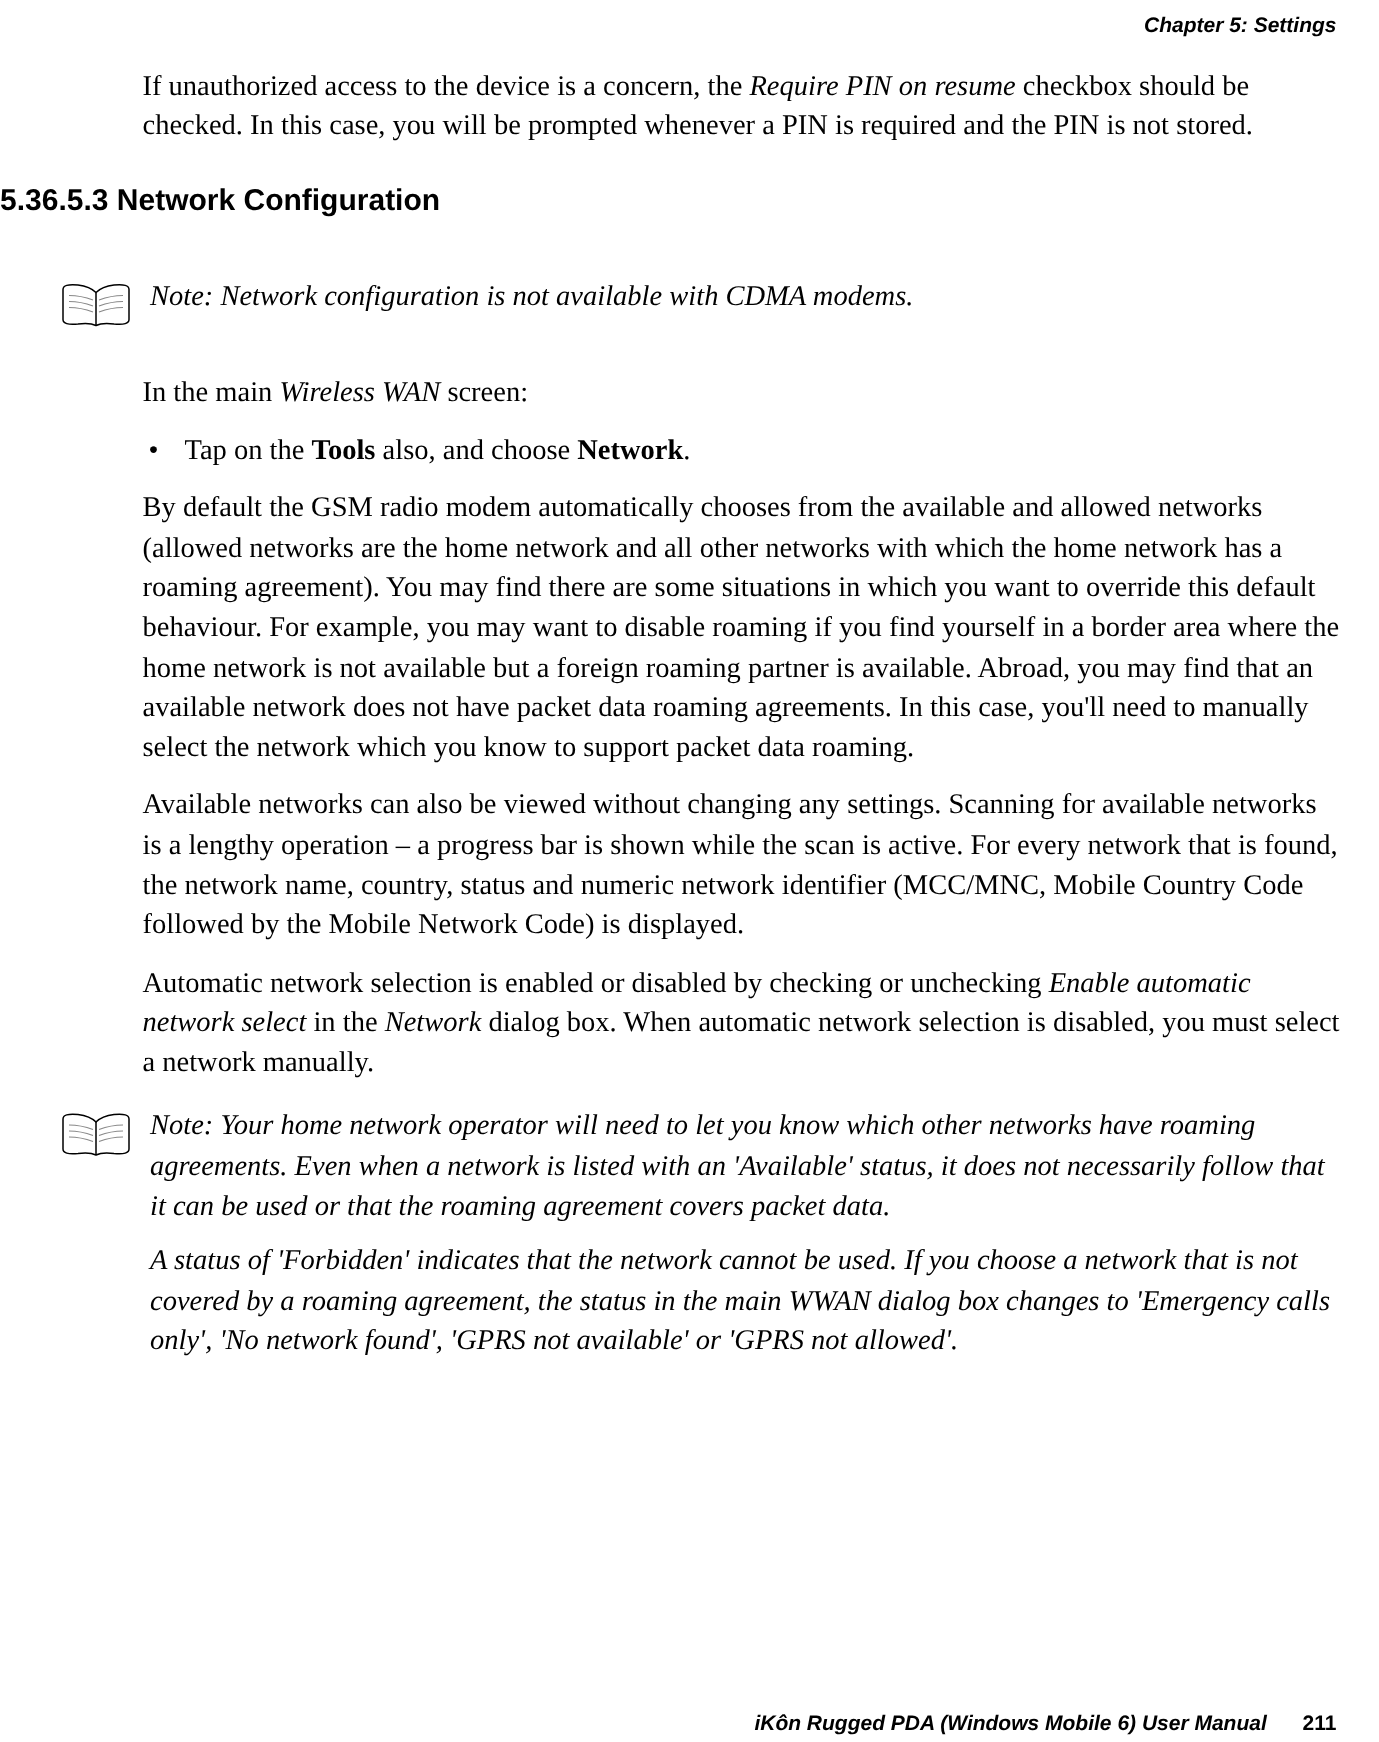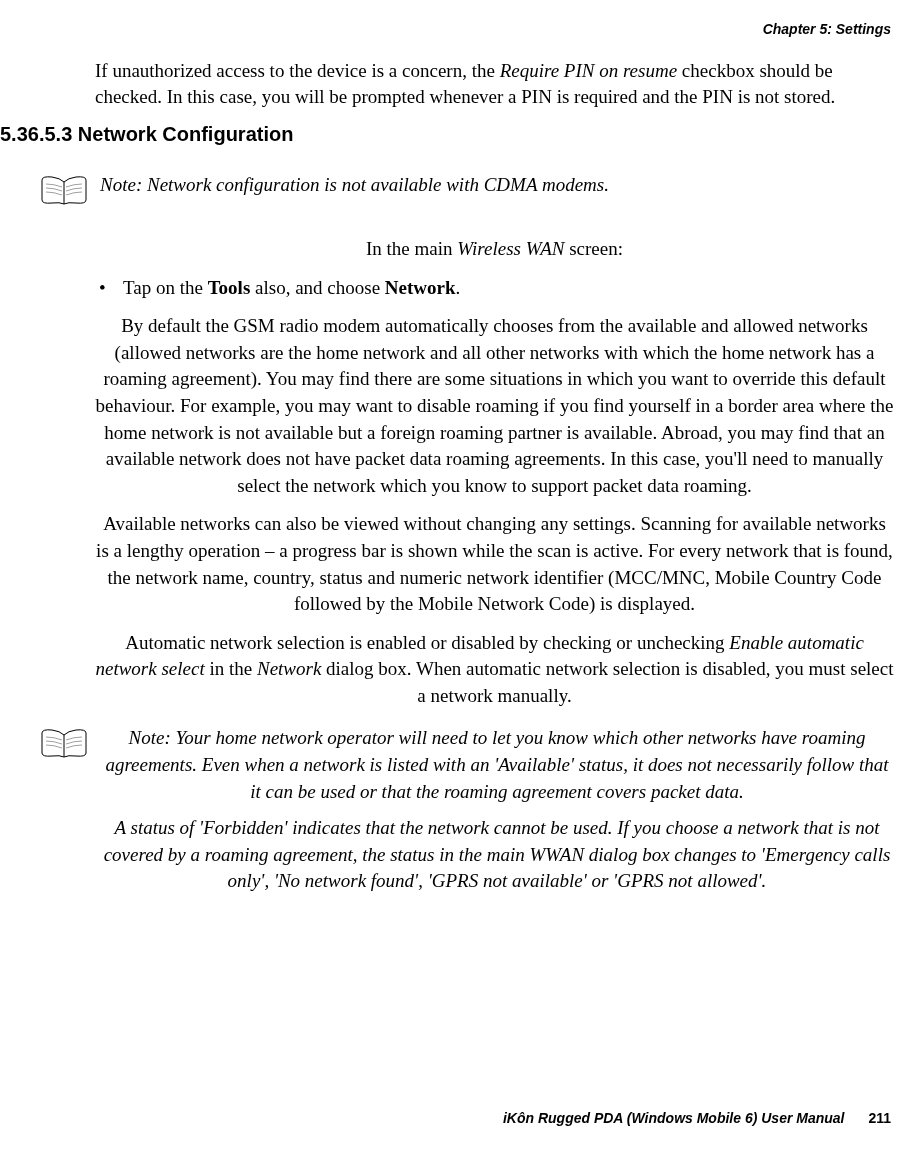--- a/index.html
+++ b/index.html
@@ -13,34 +13,34 @@
       height: 1161px;
       position: relative;
       background: #fff;
     }
     .header {
       text-align: right;
       font-family: "Trebuchet MS", "Verdana", sans-serif;
       font-weight: bold;
       font-style: italic;
       font-size: 14px;
-      padding: 21px 28px 0 0;
+      padding: 8px 28px 0 0;
       line-height: 1.2;
     }
     .content {
       padding: 20px 25px 0 95px;
     }
     .intro-para {
-      margin: 0 0 9px 0;
+      margin: 0 0 22px 0;
     }
     .section-heading {
       font-family: "Trebuchet MS", "Verdana", sans-serif;
       font-weight: bold;
       font-size: 20px;
-      margin: 0 0 24px -95px;
+      margin: 0 0 37px -95px;
       padding-left: 0;
     }
     .note-block {
       display: flex;
       align-items: flex-start;
       margin: 16px 0 30px -55px;
     }
     .note-icon {
       width: 48px;
       height: 32px;
@@ -50,49 +50,49 @@
     }
     .note-text {
       font-style: italic;
       flex: 1;
     }
     .note-label {
       font-style: italic;
     }
     .para {
       margin: 0 0 12px 0;
-      text-align: center;
+      text-align: left;
     }
     .bullet-line {
       margin: 0 0 12px 0;
       padding-left: 28px;
       position: relative;
     }
     .bullet-line::before {
       content: "•";
       position: absolute;
       left: 4px;
     }
     .italic { font-style: italic; }
     .bold { font-weight: bold; font-family: Liberation Serif, serif; }
     .footer {
       position: absolute;
-      bottom: 32px;
+      bottom: 2px;
       right: 28px;
       font-family: "Trebuchet MS", "Verdana", sans-serif;
       font-style: italic;
       font-size: 14px;
       font-weight: bold;
     }
     .page-num {
       font-weight: bold;
       font-style: normal;
       margin-left: 20px;
     }
-    .note-text p { margin: 0 0 10px 0; text-align: center; }
+    .note-text p { margin: 0 0 10px 0; }
     .below-heading { padding-left: 0; }
   </style>
 </head>
 <body>
 
 <div class="header">
   <div>Chapter 5: Settings</div>
 </div>
 
 <div class="content">

